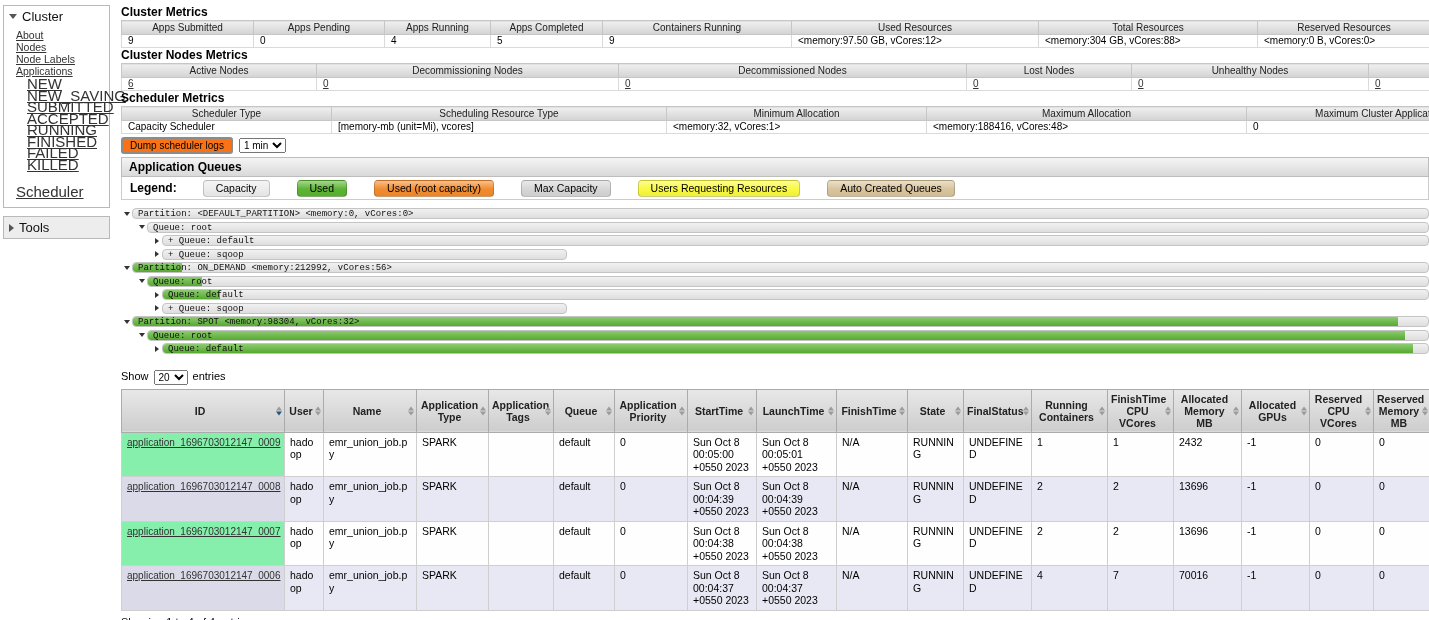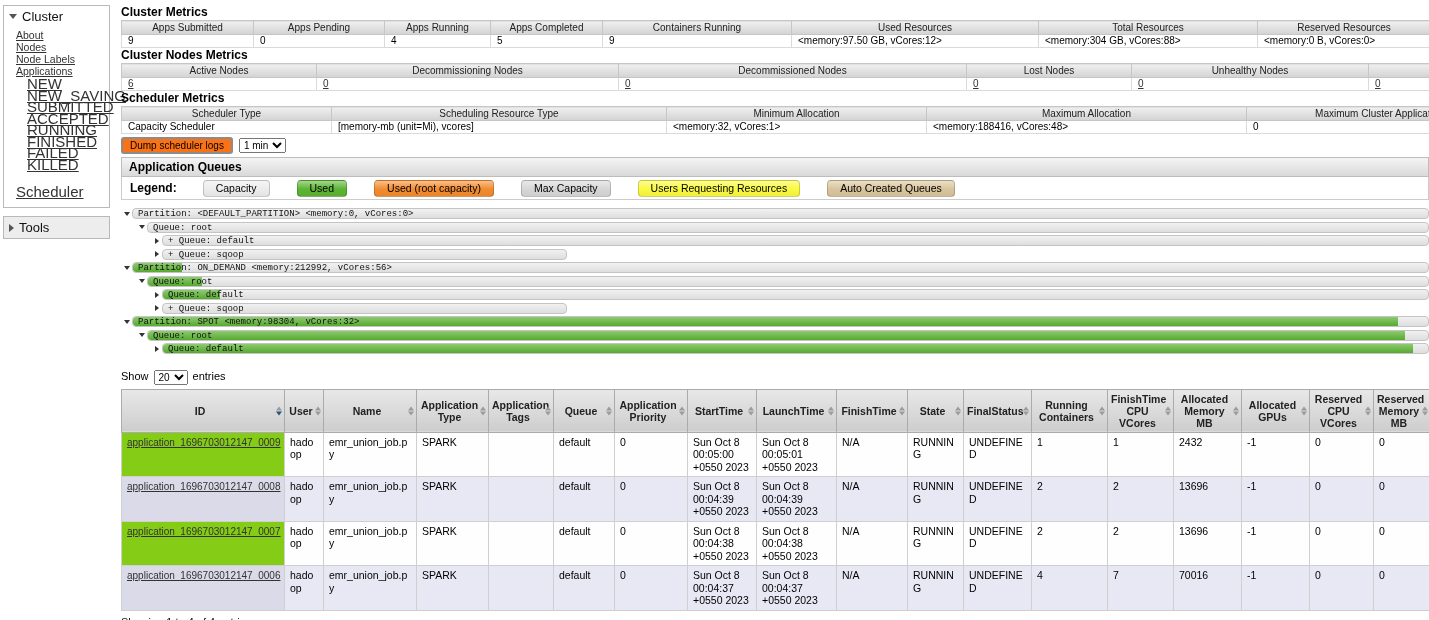--- a/index.html
+++ b/index.html
@@ -69,21 +69,21 @@
 
   table.apps { border-collapse: collapse; table-layout: fixed; }
   table.apps th { position: relative; background: linear-gradient(#e8e8e8, #cdcdcd);
     border: 1px solid #ababab; font-size: 10.5px; line-height: 12px; font-weight: bold; color: #222;
     padding: 3px 9px 3px 3px; text-align: center; vertical-align: middle; height: 41px; cursor: pointer; }
   table.apps td { border: 1px solid #cfcfcf; font-size: 10.5px; line-height: 12.5px;
     padding: 3px 5px; vertical-align: top; overflow: hidden; word-wrap: break-word; }
   table.apps td.col-id { white-space: nowrap; }
   table.apps td a { font-size: 10px; }
   tr.row-odd  td { background: #fefefe; }
-  tr.row-odd  td.sorted { background: #84cc16; }
+  tr.row-odd  td.sorted { background: #86efac; }
   tr.row-even td { background: #e8e8f4; }
   tr.row-even td.sorted { background: #dadae8; }
   .sort { position: absolute; right: 2px; top: 50%; transform: translateY(-50%);
     display: flex; flex-direction: column; gap: 1px; }
   .s-up   { width: 0; height: 0; border-left: 3px solid transparent; border-right: 3px solid transparent; border-bottom: 4px solid #9b9b9b; }
   .s-down { width: 0; height: 0; border-left: 3px solid transparent; border-right: 3px solid transparent; border-top: 4px solid #9b9b9b; }
   th.sort-desc .s-down { border-top-color: #22557f; }
 
   .table-info { margin-top: 5px; font-size: 11px; color: #111; }
 </style>

